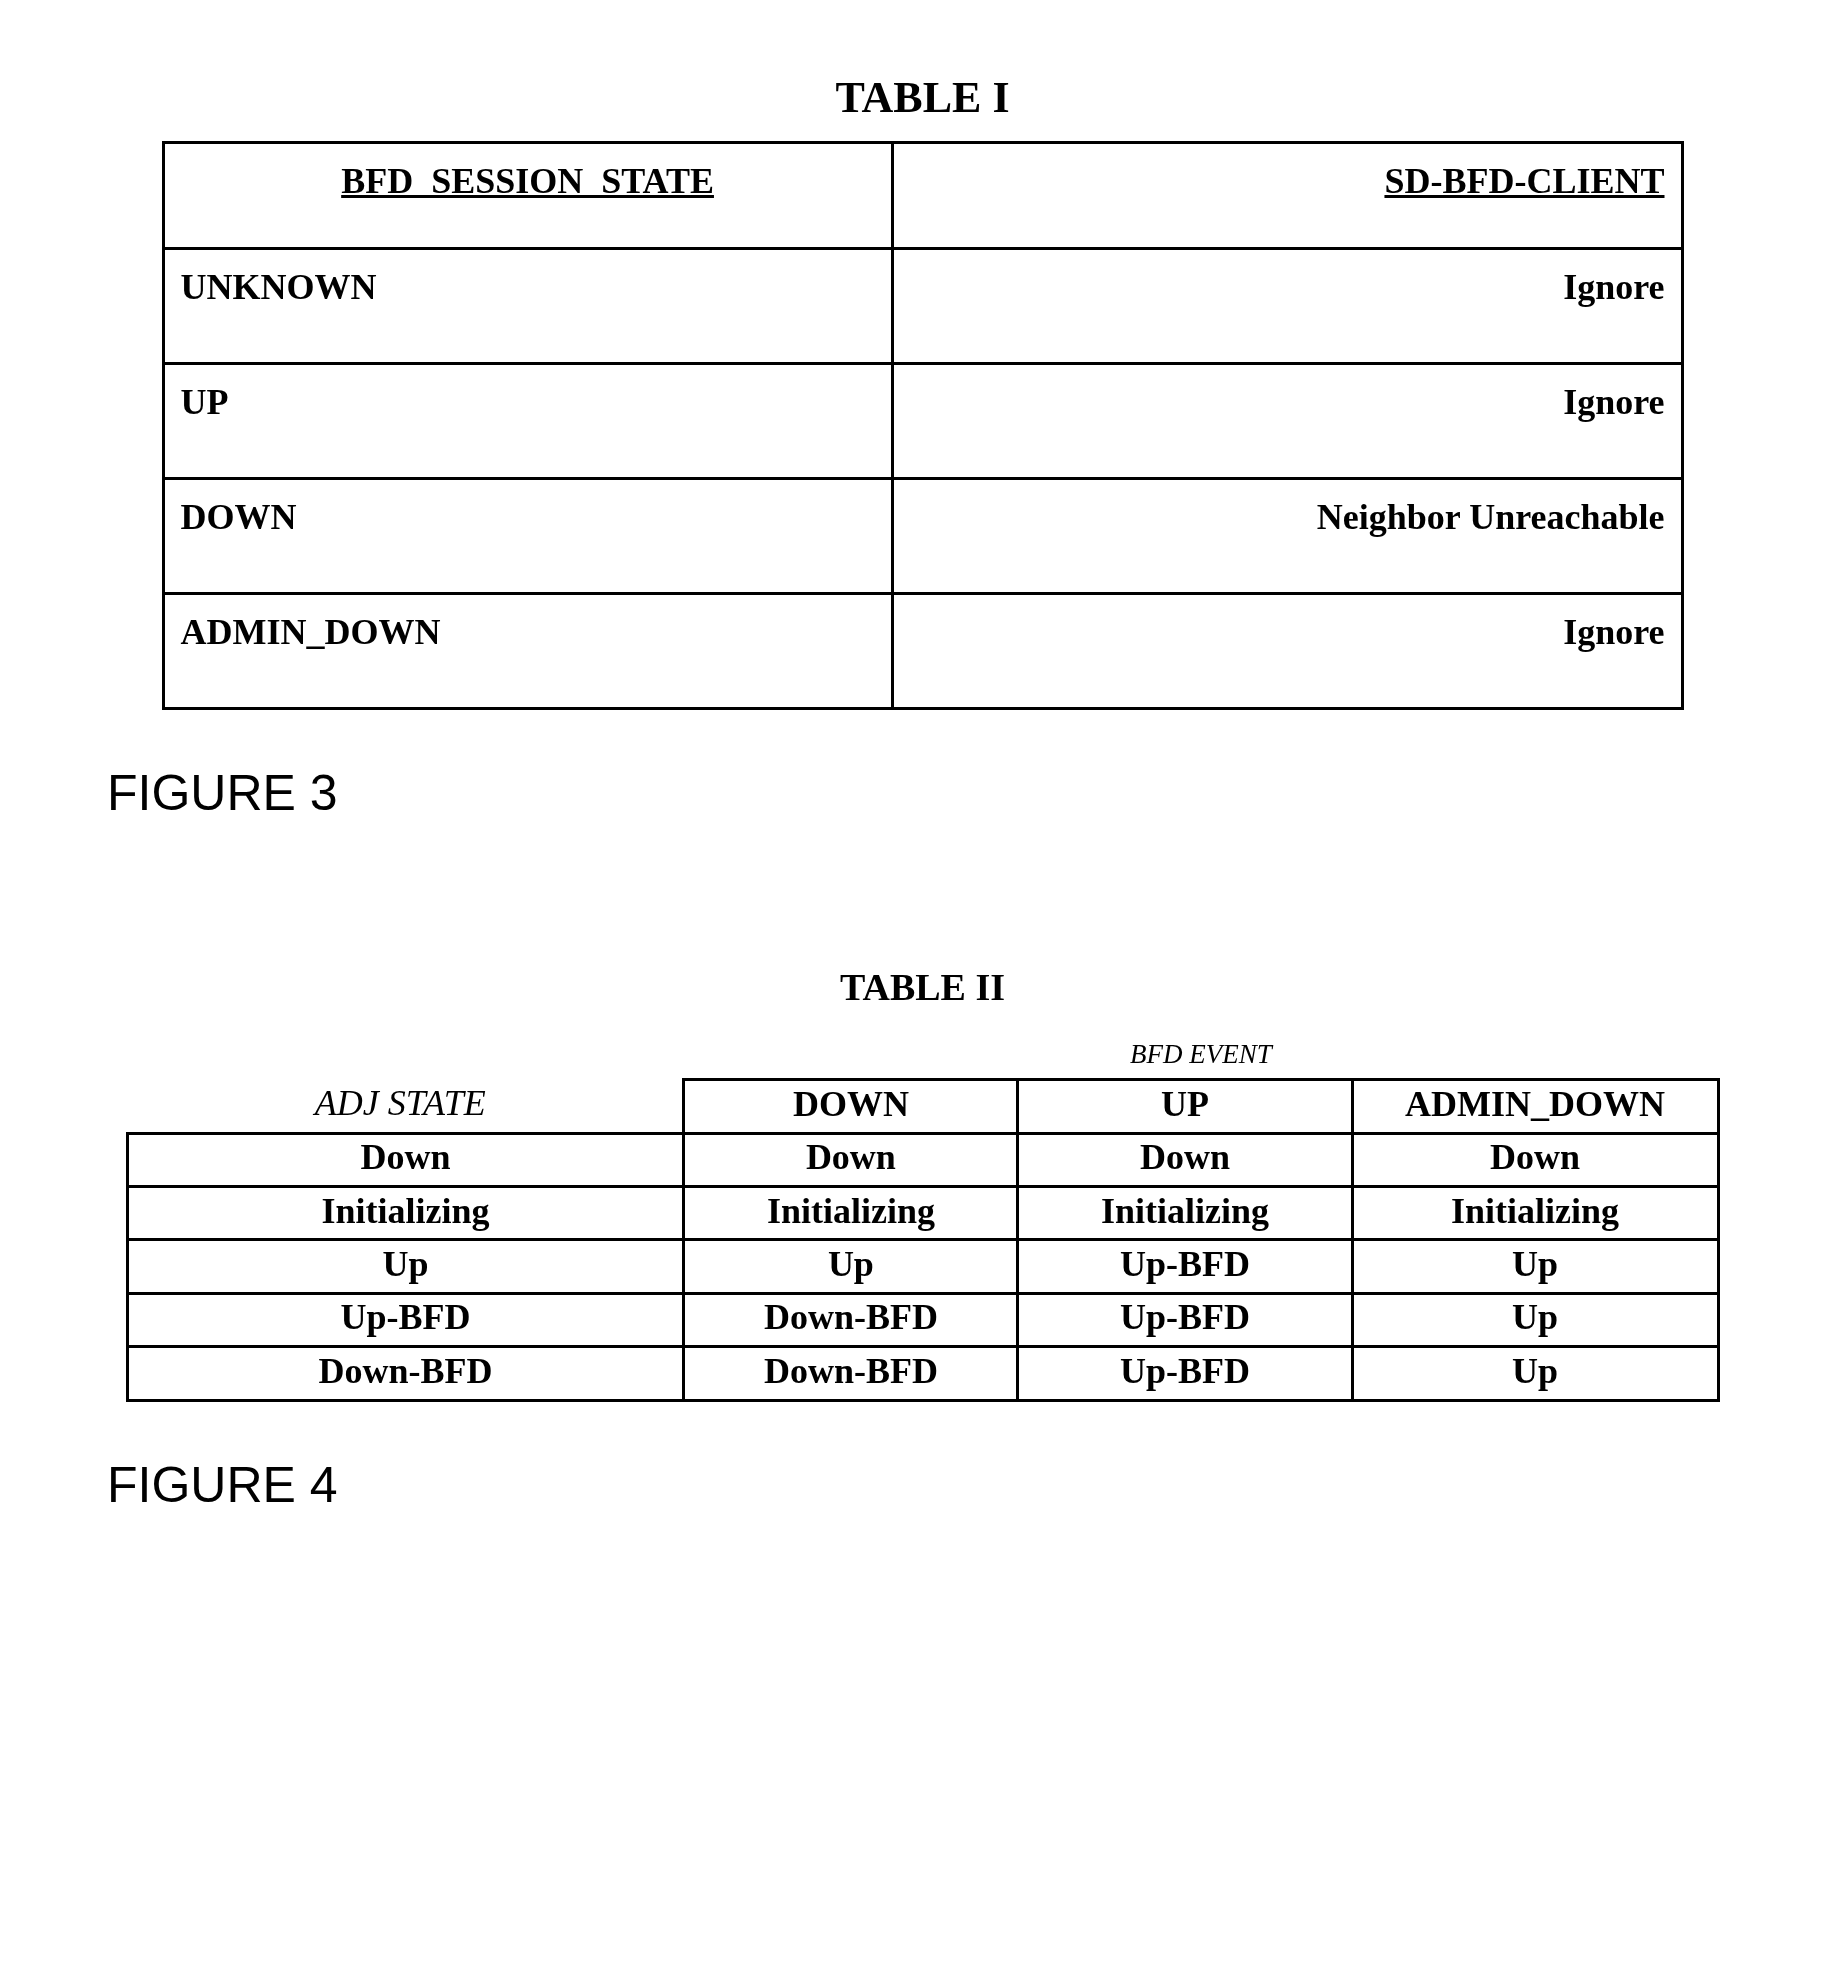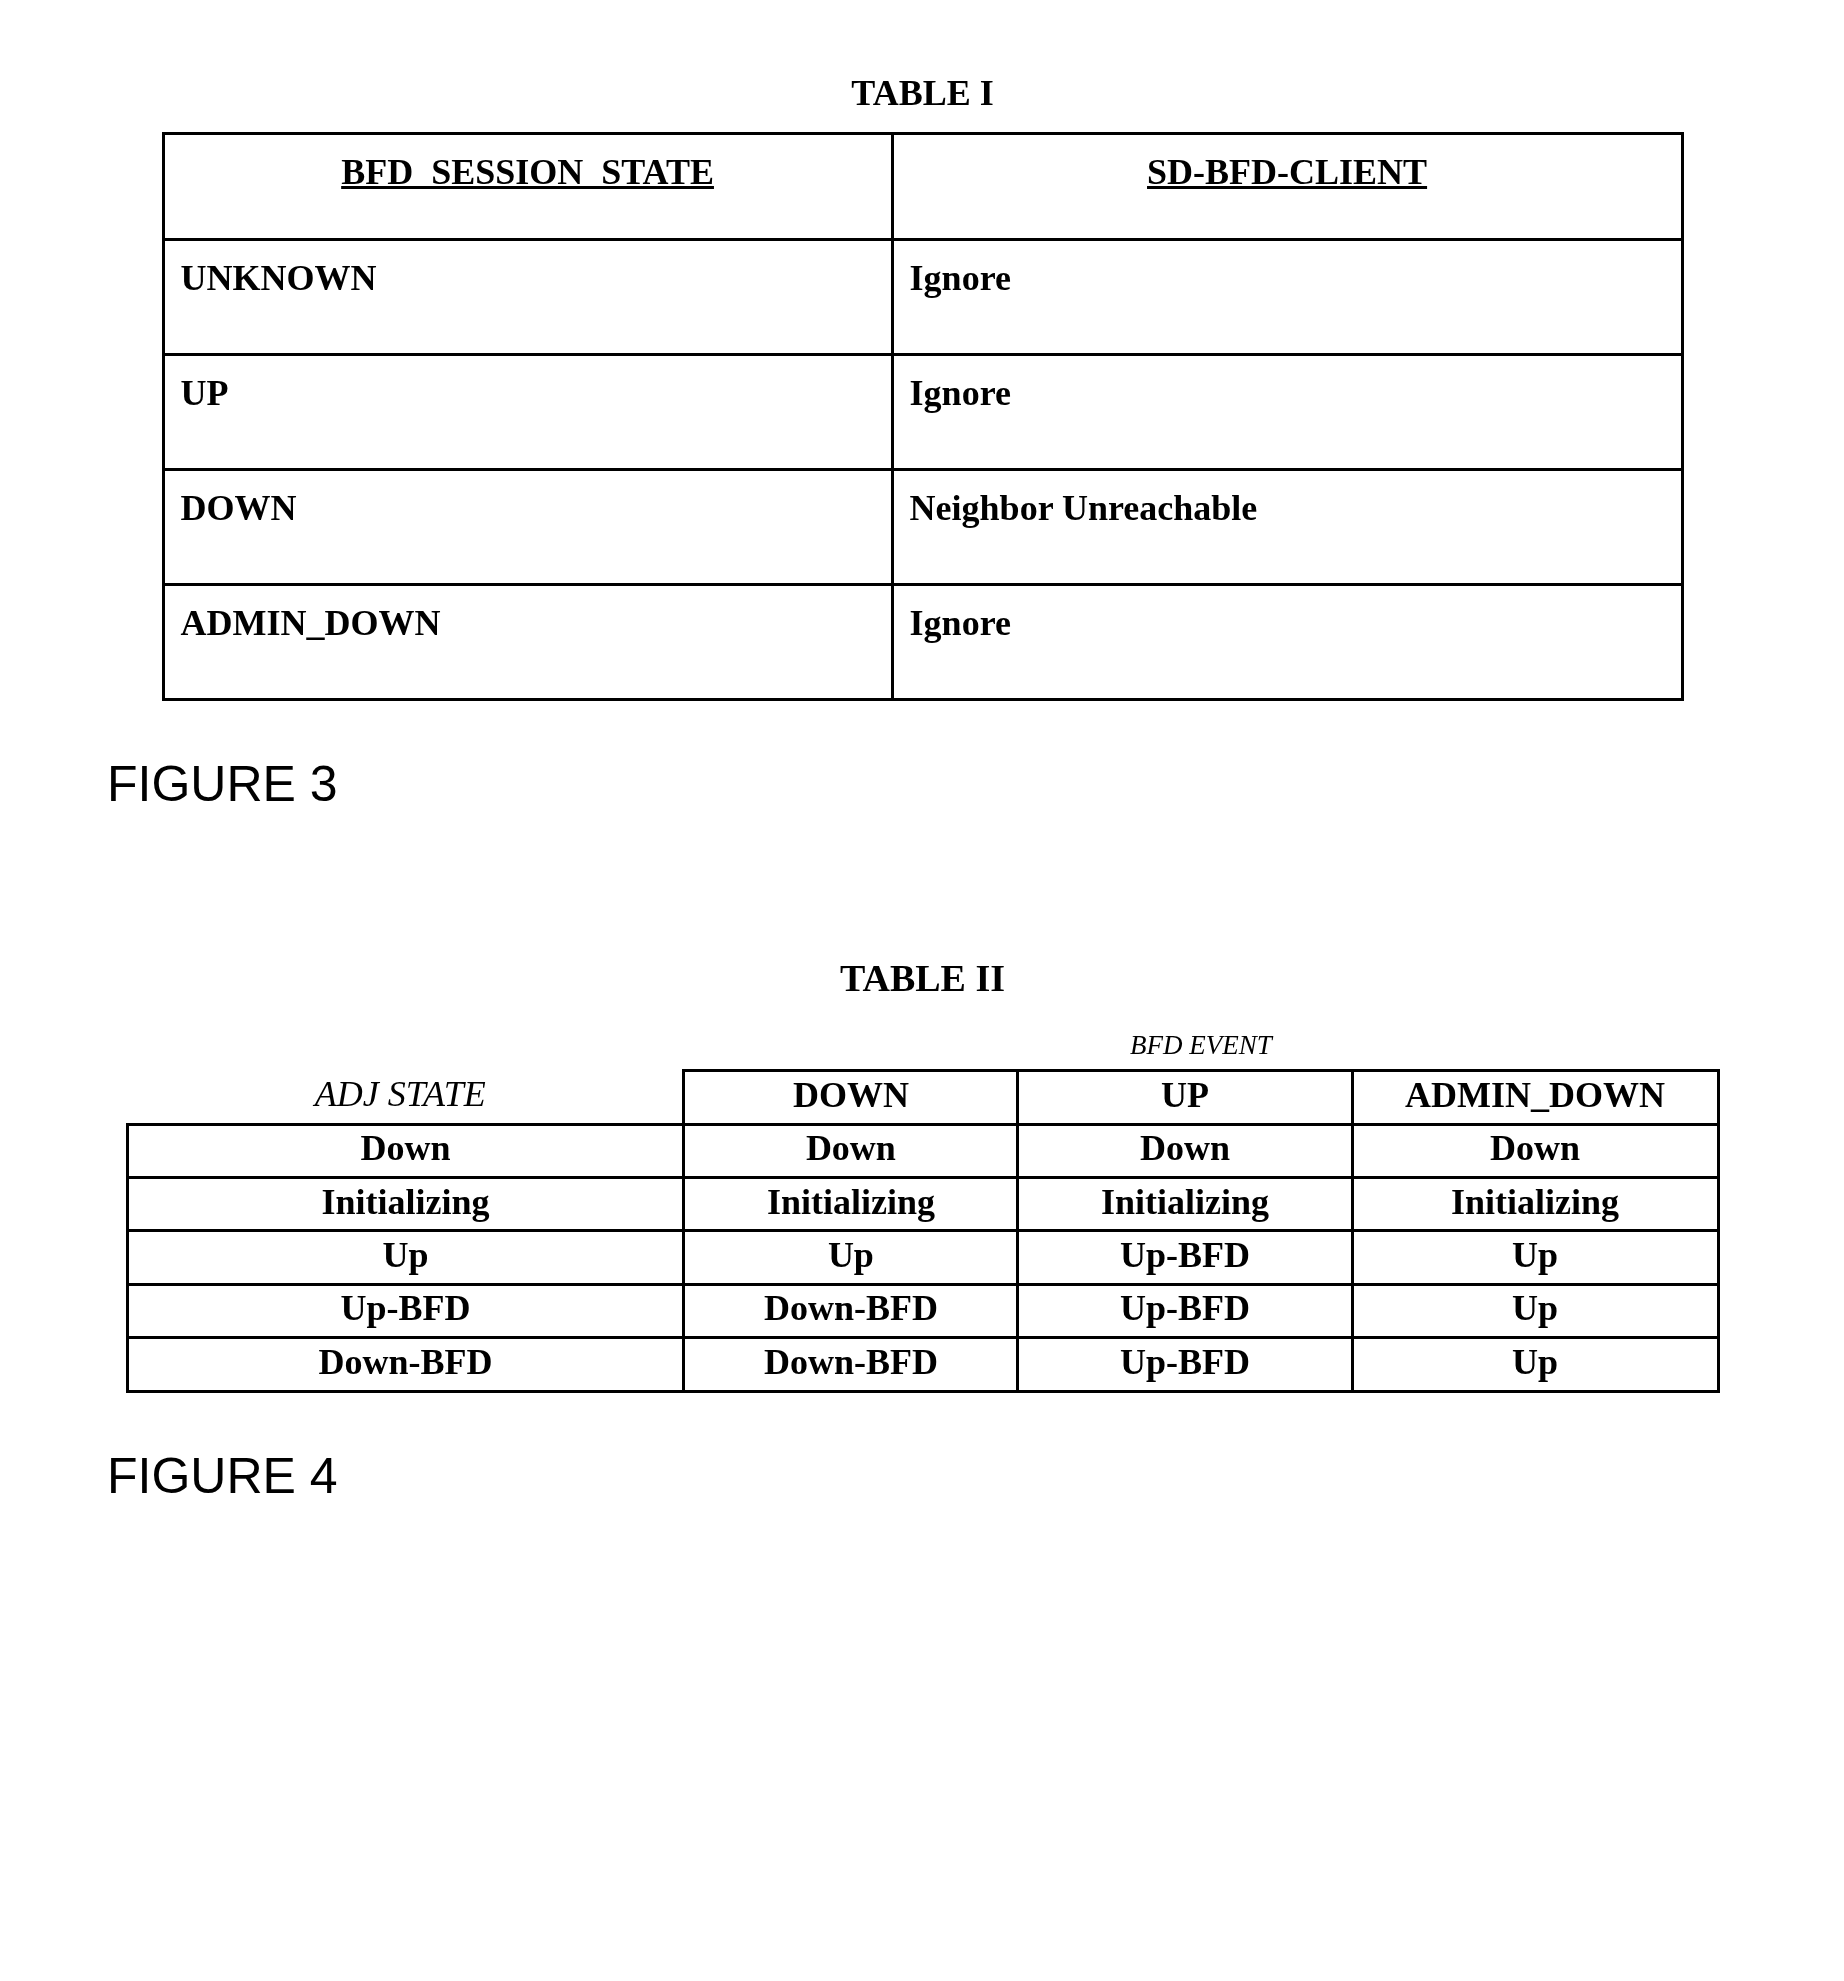--- a/index.html
+++ b/index.html
@@ -6,21 +6,21 @@
       font-family: "Times New Roman", Times, serif;
       background: white;
       margin: 0;
       padding: 72px 107px;
       width: 1845px;
       box-sizing: border-box;
     }
     .table-title {
       text-align: center;
       font-weight: bold;
-      font-size: 36px;
+      font-size: 44px;
       margin-bottom: 18px;
     }
     .figure-label {
       font-family: Arial, Helvetica, sans-serif;
       font-size: 50px;
       margin-top: 54px;
       margin-bottom: 143px;
     }
     table {
       border-collapse: collapse;
@@ -39,21 +39,21 @@
       padding: 16px 16px 54px 16px;
       vertical-align: top;
     }
     .table1 .hdr {
       text-align: center;
       font-weight: bold;
       text-decoration: underline;
       padding: 16px 16px 45px 16px;
     }
     .table1 td.col1 { width: 48%; }
-    .table1 td.col2 { width: 52%; }
+    .table1 td.col2 { width: 52%; text-align: right; }
 
     
     .table2-wrap {
       width: 1594px;
       margin: 0 auto;
     }
     .table2 {
       width: 100%;
     }
     .table2 td, .table2 th {

